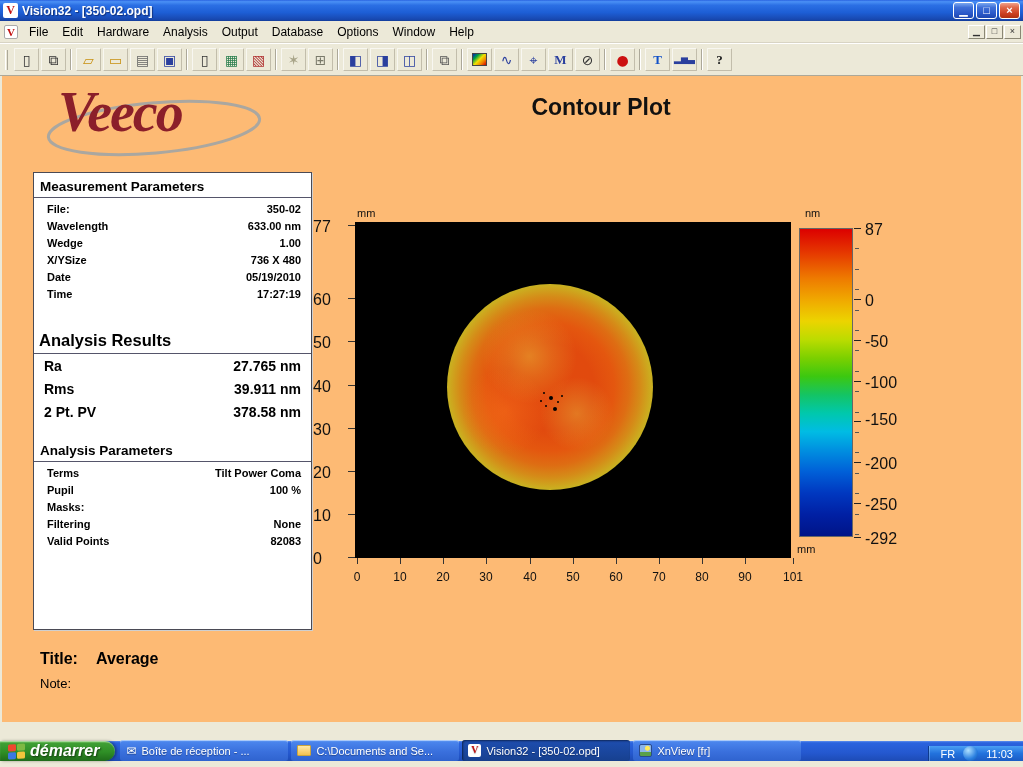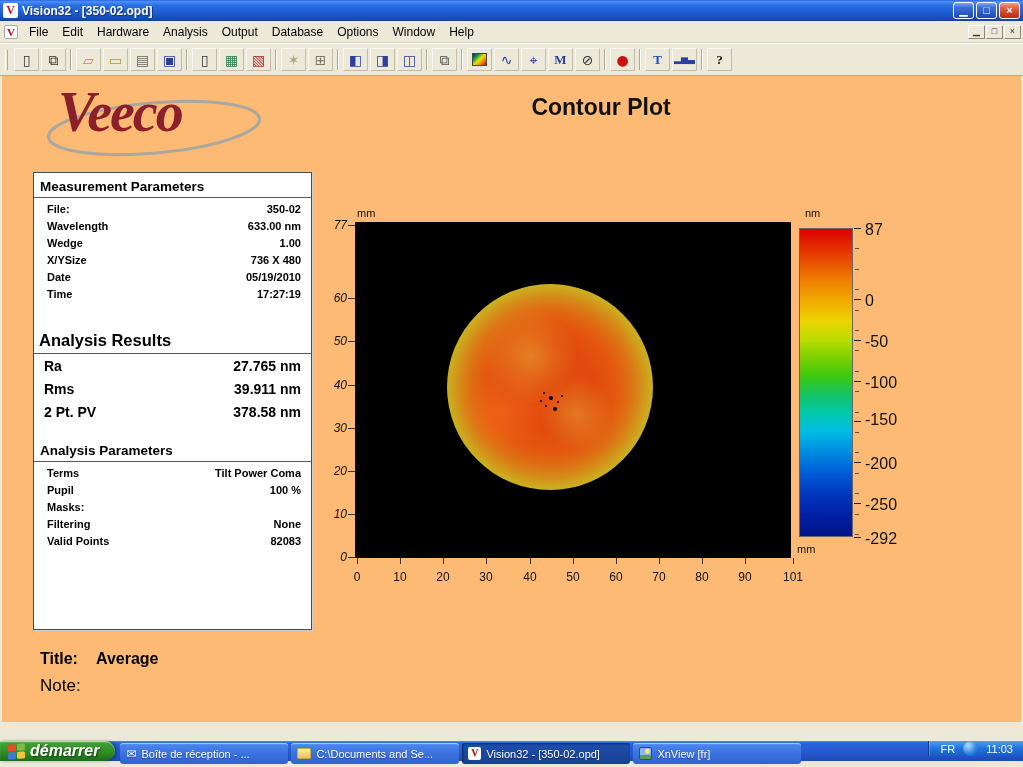--- a/index.html
+++ b/index.html
@@ -74,50 +74,50 @@
       radial-gradient(circle at 28% 62%, rgba(246,110,26,.55) 0, rgba(246,110,26,0) 22%),
       radial-gradient(circle at 50% 50%,
         #e24a0e 0%, #e14a0e 30%, #e4570f 44%, #de6d13 54%,
         #d58b18 62%, #ccab1f 69%, #b9c228 75%, #93c730 80%,
         #5ec73c 85%, #35c84b 88.5%, #4ecb2d 91%, #2f9e17 93.2%, rgba(0,0,0,0) 94.4%); }
   .defects { position:absolute; left:96px; top:108px; width:2px; height:2px; background:#000; border-radius:50%;
     box-shadow: 7px 5px 0 1px #000, 14px 9px 0 0 #000, 2px 13px 0 0 #000, 11px 16px 0 1px #000,
                 18px 3px 0 0 #000, -3px 8px 0 0 #000; }
 
   .axis-label { position:absolute; font-size:11px; color:#111; }
-  .ylabel { position:absolute; left:311px; width:34px; text-align:right; font-size:12px; color:#111;font-style:italic; }
+  .ylabel { position:absolute; left:311px; width:34px; font-size:16px; color:#111; }
   .xlabel { position:absolute; top:494px; width:32px; text-align:center; font-size:12px; color:#111; }
   .ytick  { position:absolute; left:346px; width:7px; height:1px; background:#333; }
   .xtick  { position:absolute; top:482px; width:1px; height:6px; background:#333; }
 
   
   .cbar { position:absolute; left:797px; top:152px; width:54px; height:309px; border:1px solid #666;
     background:linear-gradient(180deg,
       #dc0000 0%, #e63a00 8%, #ee7a00 16%, #f0a800 23%, #ecd400 30%,
       #bcdc00 36%, #7cd000 42%, #3cc810 48%, #14c464 54%, #00c8ac 60%,
       #00bce4 66%, #0090e0 72%, #0060d8 79%, #0038c0 86%, #0020a4 93%, #001488 100%); }
   .cbar-minor { position:absolute; left:853px; top:152px; width:4px; height:309px;
     background:repeating-linear-gradient(to bottom, #555 0 1px, transparent 1px 20.4px); }
   .ctick { position:absolute; left:852px; width:7px; height:1px; background:#222; }
   .clabel { position:absolute; left:863px; width:40px; font-size:16px; color:#111; }
 
   .foot-title { position:absolute; left:38px; top:574px; font-size:16px; font-weight:bold; display:flex; gap:18px; }
-  .foot-note  { position:absolute; left:38px; top:600px; font-size:17px; }
+  .foot-note  { position:absolute; left:38px; top:600px; font-size:13px; }
 
   
   .statusbar { position:absolute; left:0; top:722px; width:100%; height:19px; background:#ece9d8;
     border-top:1px solid #fff; display:flex; align-items:center; font-size:11px; padding:0 3px; }
   .sb-msg { flex:1; padding-left:4px; }
   .sb-panel { height:15px; border:1px solid; border-color:#9a968a #fff #fff #9a968a; margin-left:3px;
     text-align:center; line-height:13px; }
   .sb-empty { width:108px; }
   .sb-num { width:36px; font-weight:normal; }
 
   
-  .taskbar { position:absolute; left:0; top:741px; width:100%; height:20px; display:flex; align-items:flex-start;
+  .taskbar { position:absolute; left:0; top:741px; width:100%; height:20px; display:flex; align-items:flex-end;
     background:linear-gradient(180deg,#5e90ee 0%,#2a63de 9%,#2458cf 60%,#1d4bb5 100%); }
   .startbtn { display:flex; align-items:center; gap:5px; padding:0 16px 0 8px; height:100%;
     border-radius:0 11px 11px 0; color:#fff; font-weight:bold; font-style:italic; font-size:16px;
     text-shadow:1px 1px 2px rgba(0,0,0,.55);
     background:linear-gradient(180deg,#7fca6a 0%,#3f9f34 12%,#2f8f26 55%,#1f6b1a 100%);
     box-shadow:inset 0 1px 1px rgba(255,255,255,.4), 2px 0 3px rgba(0,0,0,.35); }
   .flag { width:17px; height:15px; display:grid; grid-template-columns:8px 8px; grid-template-rows:7px 7px;
     gap:1px; transform:skewY(-4deg); }
   .flag i { border-radius:1.5px; display:block; }
   .flag .f1{background:#ef4730;} .flag .f2{background:#7eb943;} .flag .f3{background:#3b78e0;} .flag .f4{background:#f3c53c;}

